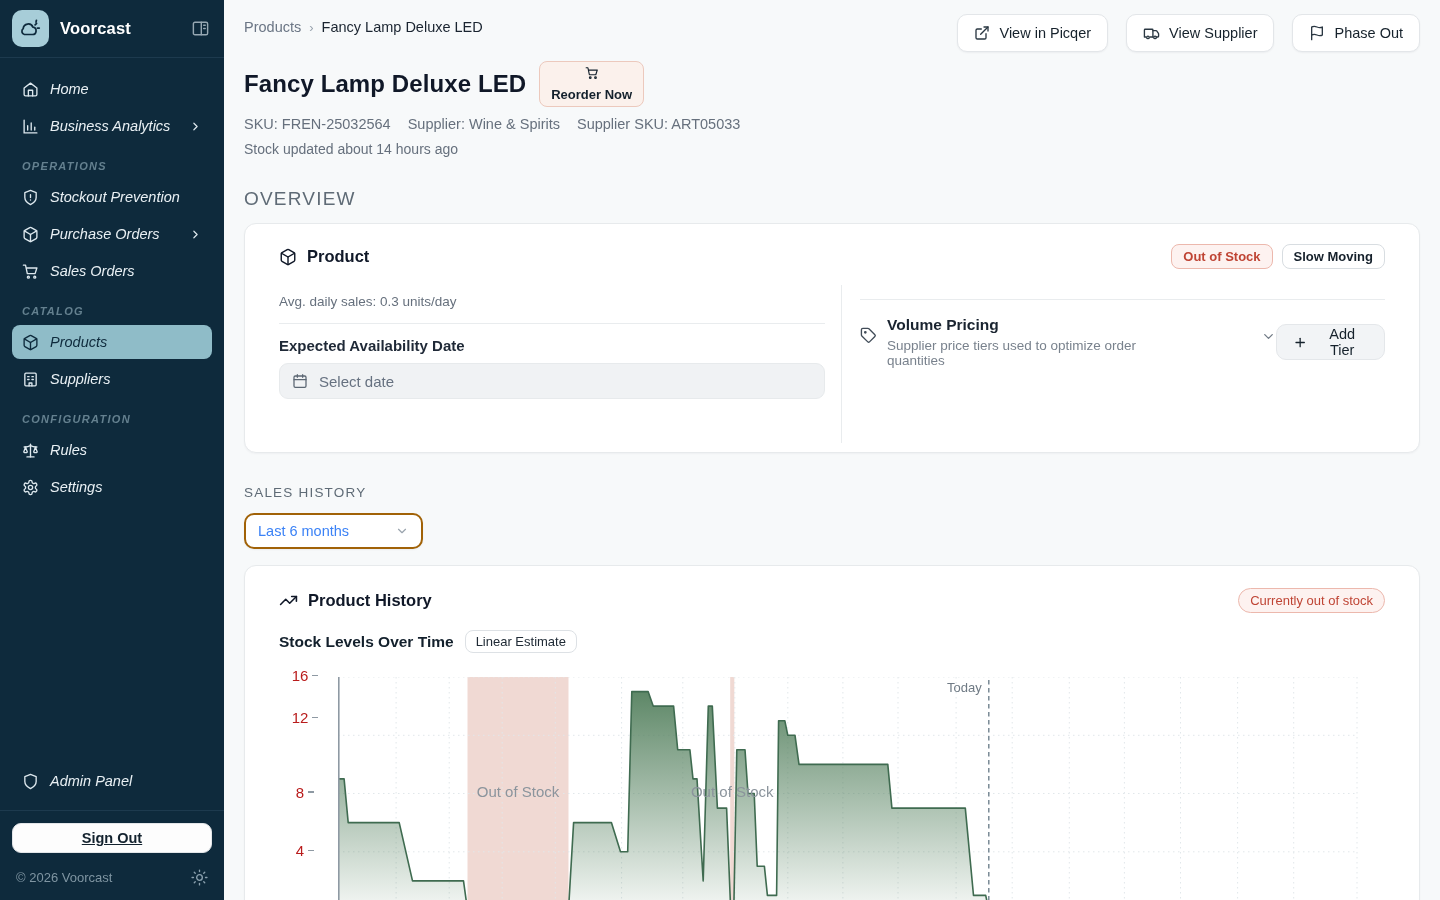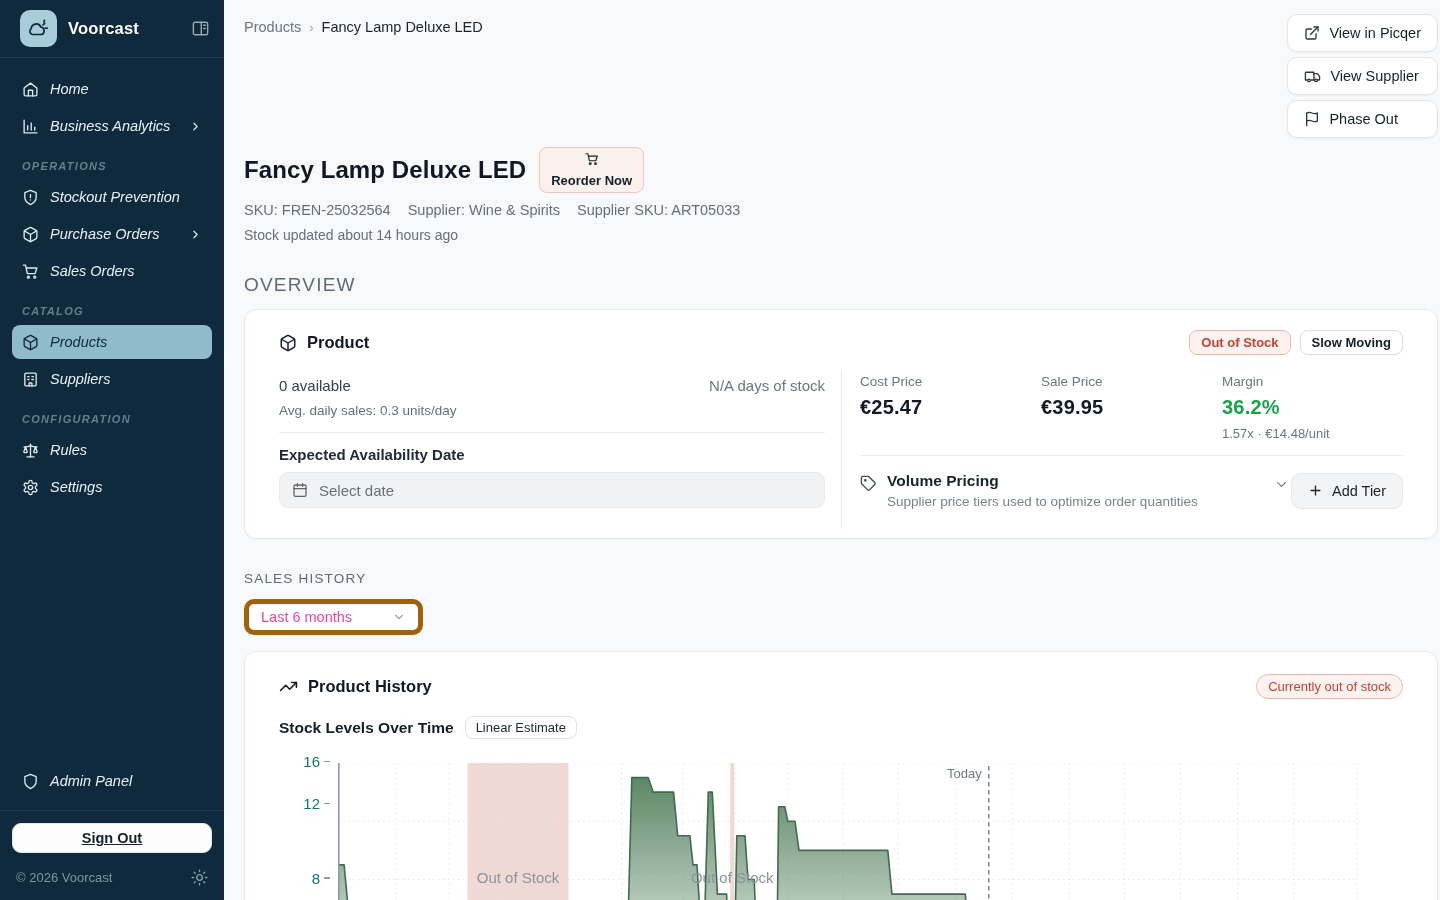--- a/index.html
+++ b/index.html
@@ -8,21 +8,21 @@
     font-family:"Liberation Sans","DejaVu Sans",sans-serif;
     background:#f7f9fa; color:#101828; font-size:14.5px;
     --sidebar-bg:#0e2a3c; --active-bg:#8fbcc8; --logo-bg:#a7cdd8;
     --green:#16a34a; --line:#3f6b50; --band:#eccfc8; --forecast:#a3824e;
   }
   .app { display:flex; width:1440px; height:900px; }
 
   
   .sidebar { width:224px; min-width:224px; background:var(--sidebar-bg); color:#eef4f7;
              display:flex; flex-direction:column; padding:0 0 14px 0; }
-  .brand-row { display:flex; align-items:center; gap:11px; padding:9px 14px 9px 20px; height:57px; }
+  .brand-row { display:flex; align-items:center; gap:11px; padding:9px 14px 9px 12px; height:57px; }
   .logo-tile { width:37px; height:37px; border-radius:10px; background:var(--logo-bg);
                display:flex; align-items:center; justify-content:center; color:#0e2a3c; }
   .brand-name { font-size:16.5px; font-weight:700; color:#fff; flex:1; letter-spacing:.2px; }
   .collapse-btn { background:none; border:none; color:#97a8b3; cursor:pointer; display:flex; }
   .side-divider { height:1px; background:#1d3a4e; margin:0; }
   .nav { padding:14px 12px 0 12px; display:flex; flex-direction:column;font-style:italic; }
   .nav-item { display:flex; align-items:center; gap:11px; height:34px; padding:0 10px;
               border-radius:8px; color:#e9f0f4; font-weight:500; font-size:14.5px; cursor:pointer; }
   .nav-item .ic { color:#dde8ee; }
   .nav-item.active { background:var(--active-bg); color:#0e2a3c; }
@@ -40,21 +40,21 @@
   .side-foot { display:flex; align-items:center; justify-content:space-between; padding:16px 16px 0 16px;
                color:#7f95a2; font-size:13px; }
   .sun-btn { background:none; border:none; color:#8aa0ae; cursor:pointer; display:flex; }
 
   
   .main { flex:1; padding:0 20px 0 20px; position:relative; }
   .topbar { display:flex; align-items:flex-start; justify-content:space-between; padding-top:14px; }
   .breadcrumb { display:flex; align-items:center; gap:8px; font-size:14.5px; color:#6b7685; padding-top:5px; }
   .breadcrumb .current { color:#1a2430; }
   .crumb-sep { color:#98a2ad; font-size:13px; }
-  .actions { display:flex; gap:5px;flex-direction:column; }
+  .actions { display:flex; gap:18px; }
   .btn { display:flex; align-items:center; gap:9px; height:38px; padding:0 16px; background:#fff;
          border:1px solid #e3e6e9; border-radius:10px; font-size:14.5px; font-weight:500; color:#16222c;
          cursor:pointer; box-shadow:0 1px 2px rgba(16,24,40,.05); font-family:inherit; }
   .btn .ic { color:#2a3742; }
   .title-row { display:flex; align-items:center; gap:13px; margin-top:9px; }
   .page-title { font-size:24px; font-weight:700; color:#101828; letter-spacing:.1px; }
   .reorder-badge { display:flex; align-items:center; gap:7px; border:1px solid #ecc9bd; background:#fbf1ec;
                    color:#13202c; font-size:13px; font-weight:600; border-radius:8px; padding:4px 11px; cursor:pointer;flex-direction:column; }
   .meta-row { display:flex; gap:17px; margin-top:9px; color:#66707d; font-size:14.5px; }
   .updated { margin-top:9px; color:#66707d; font-size:14px; }
@@ -91,34 +91,34 @@
   .vol-texts { }
   .vol-title { font-size:15.5px; font-weight:600; color:#1a2430; }
   .vol-sub { font-size:13.5px; color:#79828d; margin-top:4px; }
   .vol-chev { color:#707a85; margin-left:76px; margin-top:-12px; display:flex; }
   .add-tier { margin-left:auto; display:flex; align-items:center; gap:9px; height:36px; padding:0 16px;
               background:#f2f4f6; border:1px solid #e4e7ea; border-radius:10px; font-size:14.5px; font-weight:500;
               color:#16222c; cursor:pointer; font-family:inherit; }
 
   .sales-label { font-size:13.5px; letter-spacing:1.2px; color:#5f6b76; font-weight:500; margin-top:32px; }
   .controls { display:flex; gap:9px; margin-top:13px; }
-  .select { width:179px; height:36px; background:#fff; border:5px solid #a16207; border-radius:10px;
-            display:flex; align-items:center; padding:0 12px; font-size:14.5px; font-weight:500; color:#ec4899;
+  .select { width:179px; height:36px; background:#fff; border:2px solid #a16207; border-radius:10px;
+            display:flex; align-items:center; padding:0 12px; font-size:14.5px; font-weight:500; color:#3b82f6;
             cursor:pointer; box-shadow:0 1px 2px rgba(16,24,40,.05); }
   .select .chev { margin-left:auto; color:#9aa4ae; }
   .history-card { margin-top:16px; height:400px; padding:22px 34px 0 34px; }
   .subtitle-row { display:flex; align-items:center; gap:11px; margin-top:17px; }
   .chart-subtitle { font-size:15.5px; font-weight:700; color:#13202c; }
   .estimate-badge { font-size:13px; font-weight:500; color:#202b36; border:1px solid #dde1e5; border-radius:8px;
                     padding:3px 10px; background:#fff; }
 
   
   .chart-wrap { position:relative; margin-left:59px; margin-top:24px; width:1020px; height:270px; }
-  .ylabel { position:absolute; width:50px; left:-58px; display:flex; align-items:center; justify-content:flex-end;
-            gap:4px; font-size:15px; color:#0f766e; }
+  .ylabel { position:absolute; width:50px; left:-58px; display:flex; align-items:center; justify-content:center;
+            gap:4px; font-size:15px; color:#b91c1c; }
   .ylabel .ytick { width:6px; height:1.5px; background:#8e99a3; }
   .xlabel { position:absolute; top:245px; transform:translateX(-50%); font-size:15.5px; color:#1c2230; white-space:nowrap; }
   .band-label { position:absolute; top:106px; transform:translateX(-50%); font-size:15px; color:#8b949c; white-space:nowrap; }
   .today-label { position:absolute; top:3px; transform:translateX(-100%); font-size:13px; color:#6f7a84; padding-right:7px; }
 
   .ic { display:block; }
 </style>
 </head>
 <body style="--sidebar-bg: #0e2a3c; --active-bg: #8fbcc8; --logo-bg: #a7cdd8; --green: #16a34a; --line: #3f6b50; --band: #eccfc8; --forecast: #a3824e;">
 
@@ -340,53 +340,34 @@
             </svg>
           <span>Product</span>
         </div>
         <div class="head-badges">
           <span class="pill danger">Out of Stock</span>
           <span class="pill">Slow Moving</span>
         </div>
       </div>
       <div class="card-body">
         <div class="col-left">
-          <div class="avail-row">
-            <span class="avail">0 available</span>
-            <span class="days">N/A days of stock</span>
-          </div>
           <div class="avg">Avg. daily sales: 0.3 units/day</div>
           <hr class="hline">
           <div class="field-label">Expected Availability Date</div>
           <div class="date-input">
             <svg class="ic" width="16" height="16" viewBox="0 0 24 24" fill="none" stroke="currentColor" stroke-width="1.9" stroke-linecap="round" stroke-linejoin="round">
                 <rect x="3" y="4.5" width="18" height="17" rx="2"></rect>
                 <line x1="16" y1="2.5" x2="16" y2="6.5"></line>
                 <line x1="8" y1="2.5" x2="8" y2="6.5"></line>
                 <line x1="3" y1="10" x2="21" y2="10"></line>
               </svg>
             <span>Select date</span>
           </div>
         </div>
         <div class="col-right">
-          <div class="prices">
-            <div class="price-block">
-              <div class="price-label">Cost Price</div>
-              <div class="price-value">€25.47</div>
-            </div>
-            <div class="price-block">
-              <div class="price-label">Sale Price</div>
-              <div class="price-value">€39.95</div>
-            </div>
-            <div class="price-block">
-              <div class="price-label">Margin</div>
-              <div class="price-value green">36.2%</div>
-              <div class="price-sub">1.57x · €14.48/unit</div>
-            </div>
-          </div>
           <hr class="hline">
           <div class="vol-row">
             <span class="vol-icon">
               <svg class="ic" width="17" height="17" viewBox="0 0 24 24" fill="none" stroke="currentColor" stroke-width="1.9" stroke-linecap="round" stroke-linejoin="round">
                   <path d="M12.6 2.6 21 11a1.7 1.7 0 0 1 0 2.4l-7.6 7.6a1.7 1.7 0 0 1-2.4 0L2.6 12.6A2 2 0 0 1 2 11.2V4a2 2 0 0 1 2-2h7.2c.5 0 1 .2 1.4.6z"></path>
                   <circle cx="7.5" cy="7.5" r="1"></circle>
                 </svg>
             </span>
             <div class="vol-texts">
               <div class="vol-title">Volume Pricing</div>

